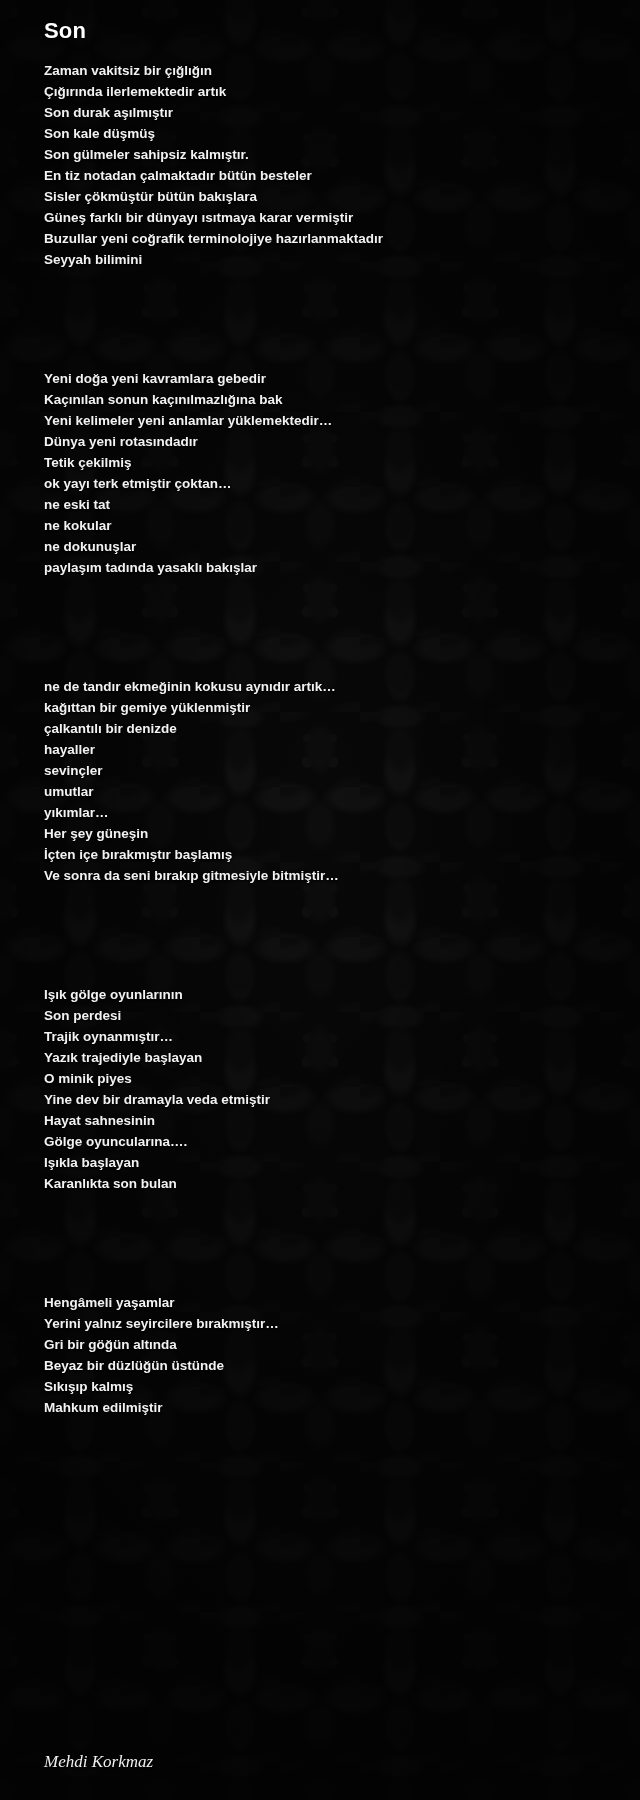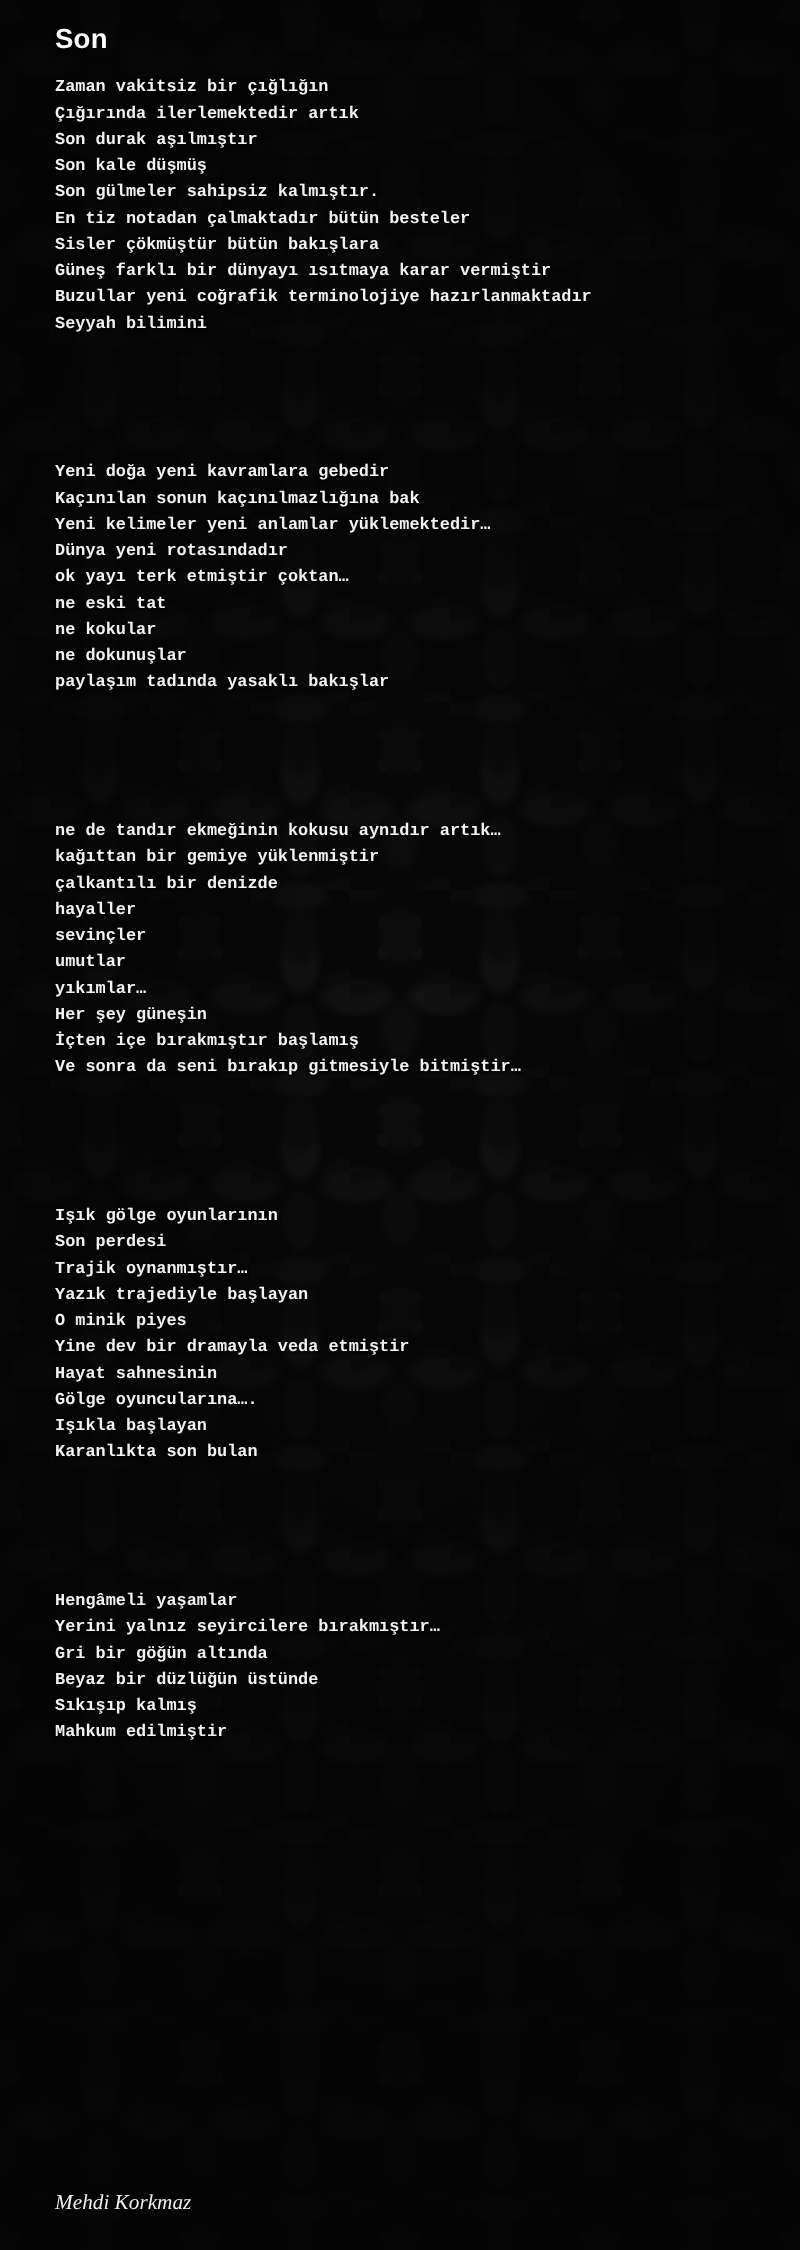--- a/index.html
+++ b/index.html
@@ -59,21 +59,20 @@
   .poem-title {
     color: #ffffff;
     font-size: 22px;
     font-weight: bold;
     margin: 4px 0 14px 0;
     letter-spacing: 0.2px;
     text-shadow: 0 1px 2px #000;
   }
   .stanza {
     margin: 16px 0 0 0;
-    font-family: Liberation Mono, monospace;
   }
   .line {
     color: #f2f2f2;
     font-size: 13.5px;
     font-weight: bold;
     line-height: 21px;
     white-space: pre;
     text-shadow: 0 1px 2px rgba(0,0,0,0.9);
   }
   .stanza-gap {
@@ -114,20 +113,21 @@
       <div class="line">Seyyah bilimini</div>
     </div>
 
     <div class="stanza-gap"></div>
 
     <div class="stanza">
       <div class="line">Yeni doğa yeni kavramlara gebedir</div>
       <div class="line">Kaçınılan sonun kaçınılmazlığına bak</div>
       <div class="line">Yeni kelimeler yeni anlamlar yüklemektedir…</div>
       <div class="line">Dünya yeni rotasındadır</div>
+      <div class="line">Tetik çekilmiş</div>
       <div class="line">ok yayı terk etmiştir çoktan…</div>
       <div class="line">ne eski tat</div>
       <div class="line">ne kokular</div>
       <div class="line">ne dokunuşlar</div>
       <div class="line">paylaşım tadında yasaklı bakışlar</div>
     </div>
 
     <div class="stanza-gap"></div>
 
     <div class="stanza">

